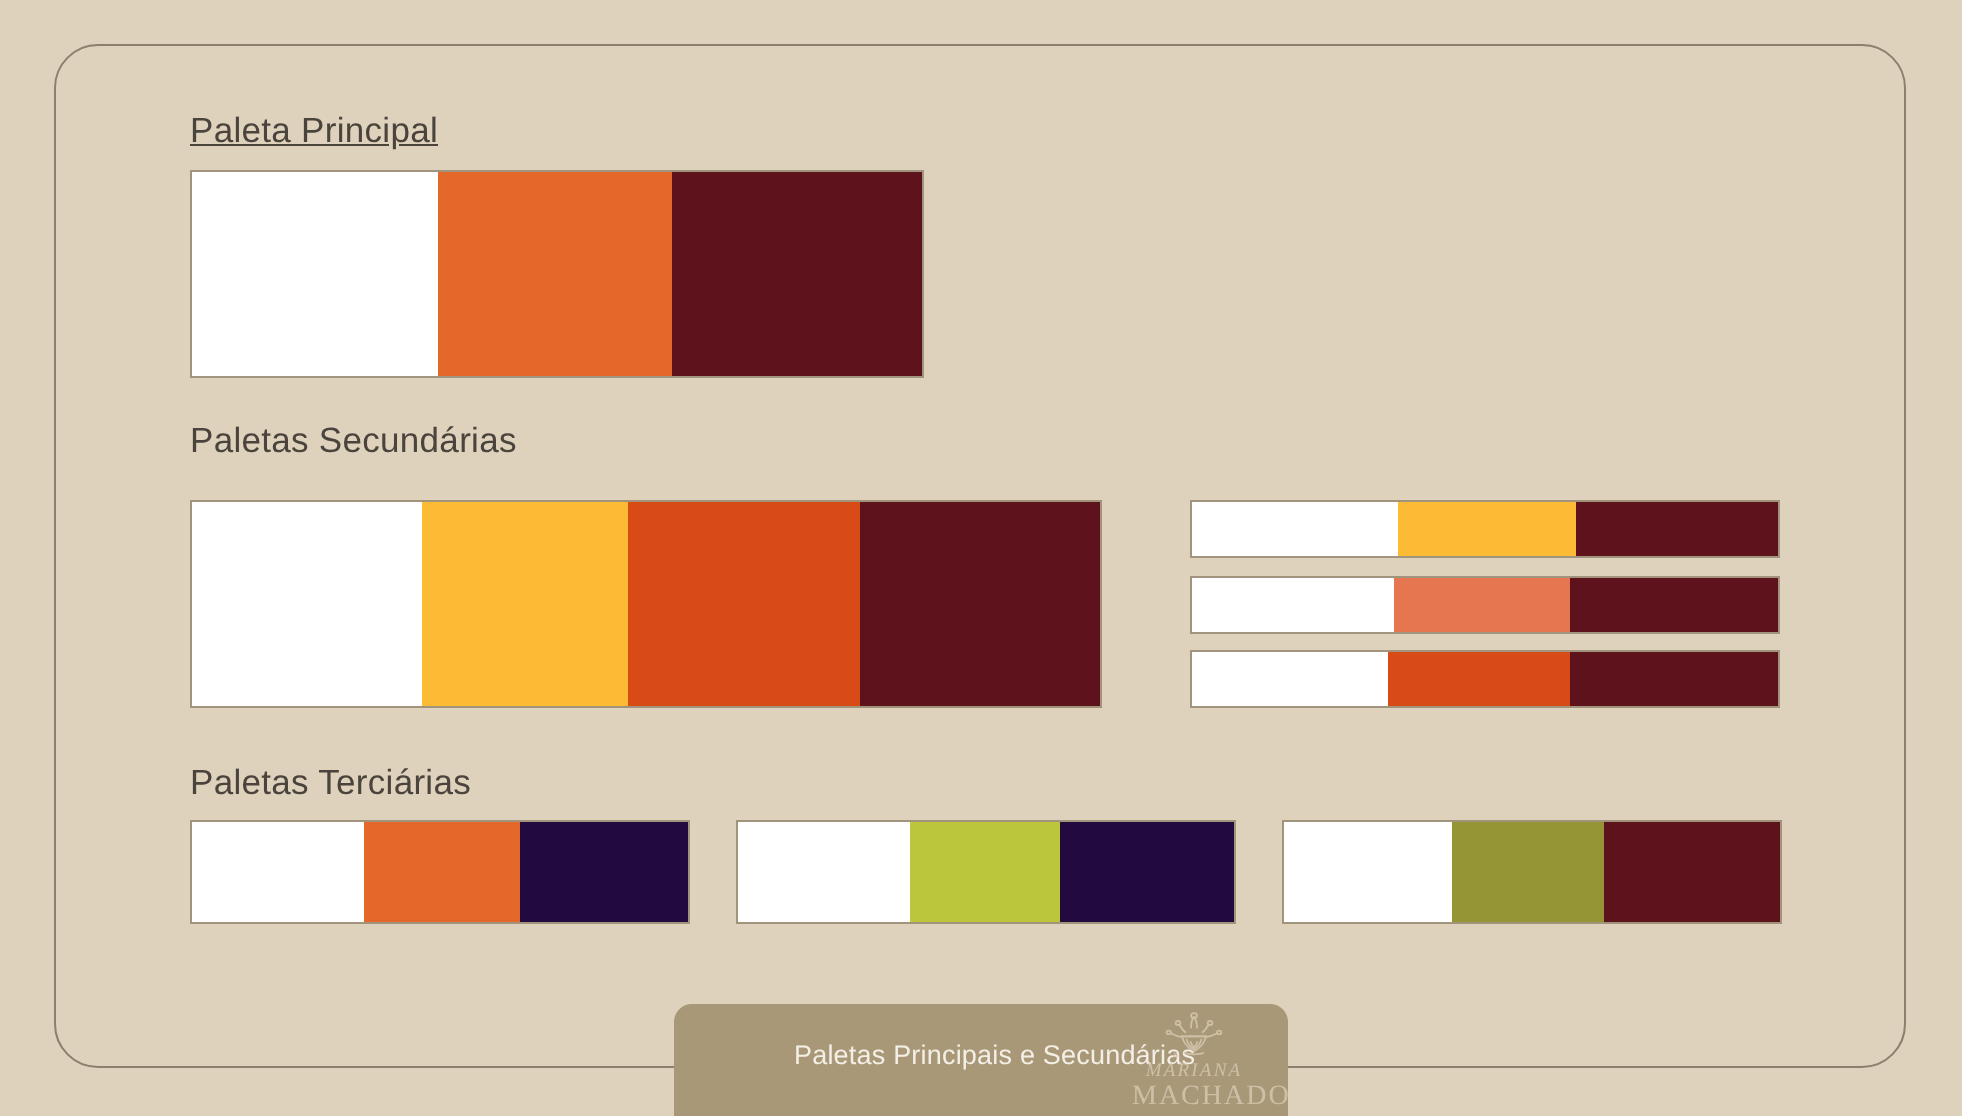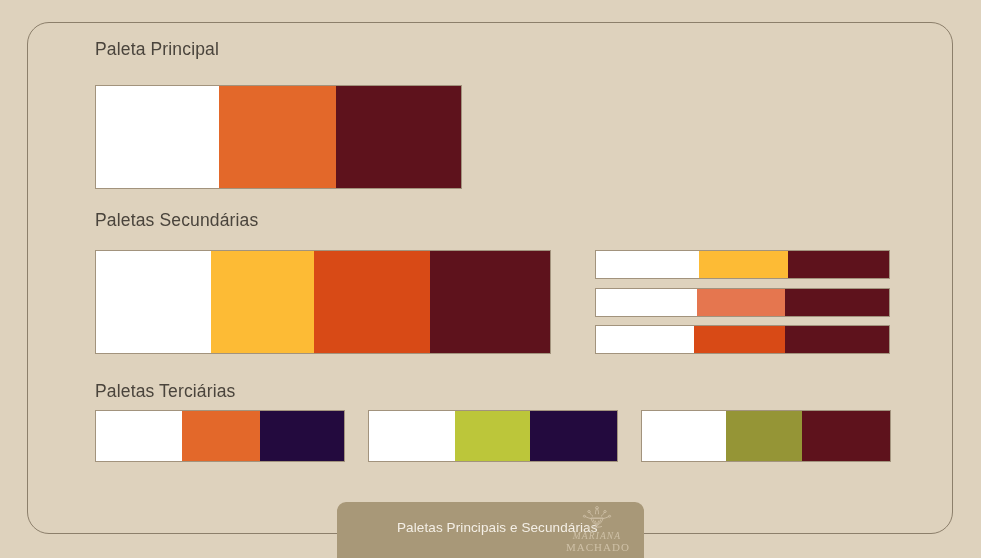--- a/index.html
+++ b/index.html
@@ -30,21 +30,21 @@
 
   
   .section-title {
     position: absolute;
     font-size: 17.5px;
     font-weight: 400;
     color: #4A443C;
     letter-spacing: 0.15px;
     white-space: nowrap;
   }
-  #title-principal   { left: 95px; top: 39px; }
+  #title-principal   { left: 95px; top: 55px; text-decoration: underline; }
   #title-secundarias { left: 95px; top: 210px; }
   #title-terciarias  { left: 95px; top: 381px; text-align: center; }
 
   
   .palette {
     position: absolute;
     display: flex;
     box-sizing: border-box;
     border: 1px solid #A2937D;
     overflow: hidden;
@@ -125,21 +125,21 @@
     margin: 0 auto;
   }
   .logo-name {
     display: block;
     font-family: "Liberation Serif", serif;
     color: #CEC0A6;
     line-height: 1.02;
     letter-spacing: 1.1px;
   }
   #logo-name-first  { font-size: 9.5px; font-style: italic; }
-  #logo-name-second { font-size: 11px; letter-spacing: 1.0px; }
+  #logo-name-second { font-size: 14px; letter-spacing: 1.0px; }
 </style>
 </head>
 <body style="background: rgb(222, 210, 189);">
 
 <div id="slide-card" style="border-color: rgb(140, 127, 107);"></div>
 
 <div class="section-title" id="title-principal">Paleta Principal</div>
 
 <div class="palette" id="palette-principal" style="border-color: rgb(162, 147, 125);">
     <div class="swatch" title="#FFFFFF" style="background: rgb(255, 255, 255); width: 33.6%;"></div>

